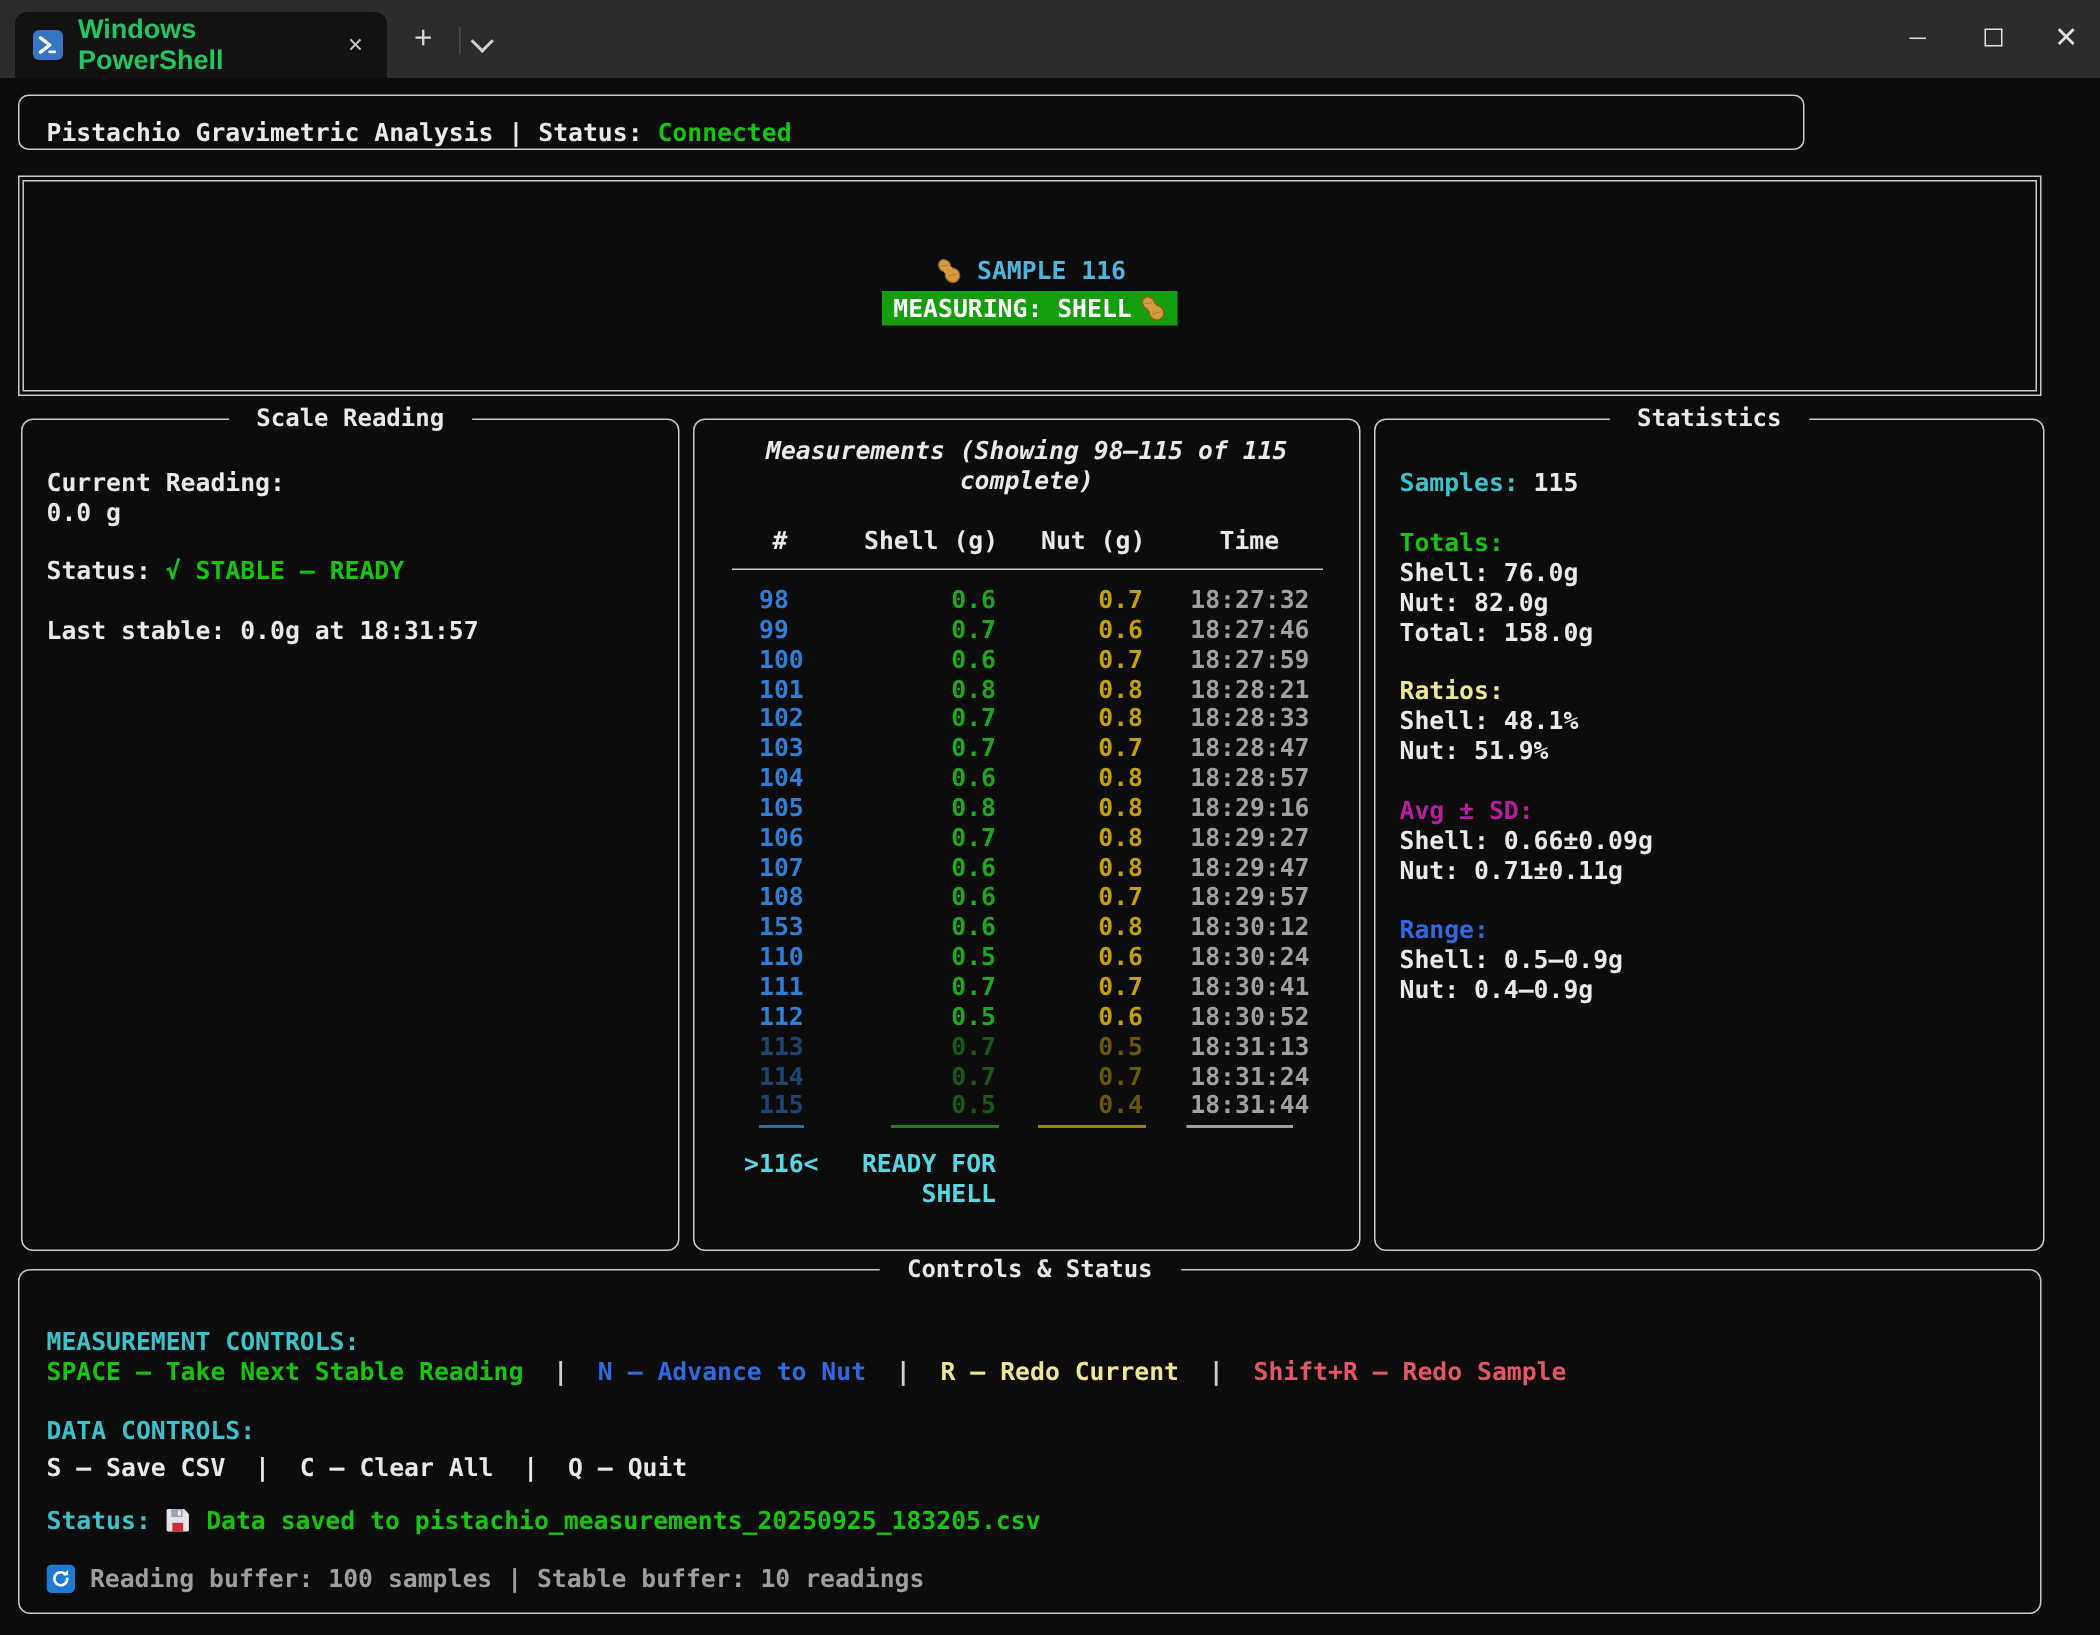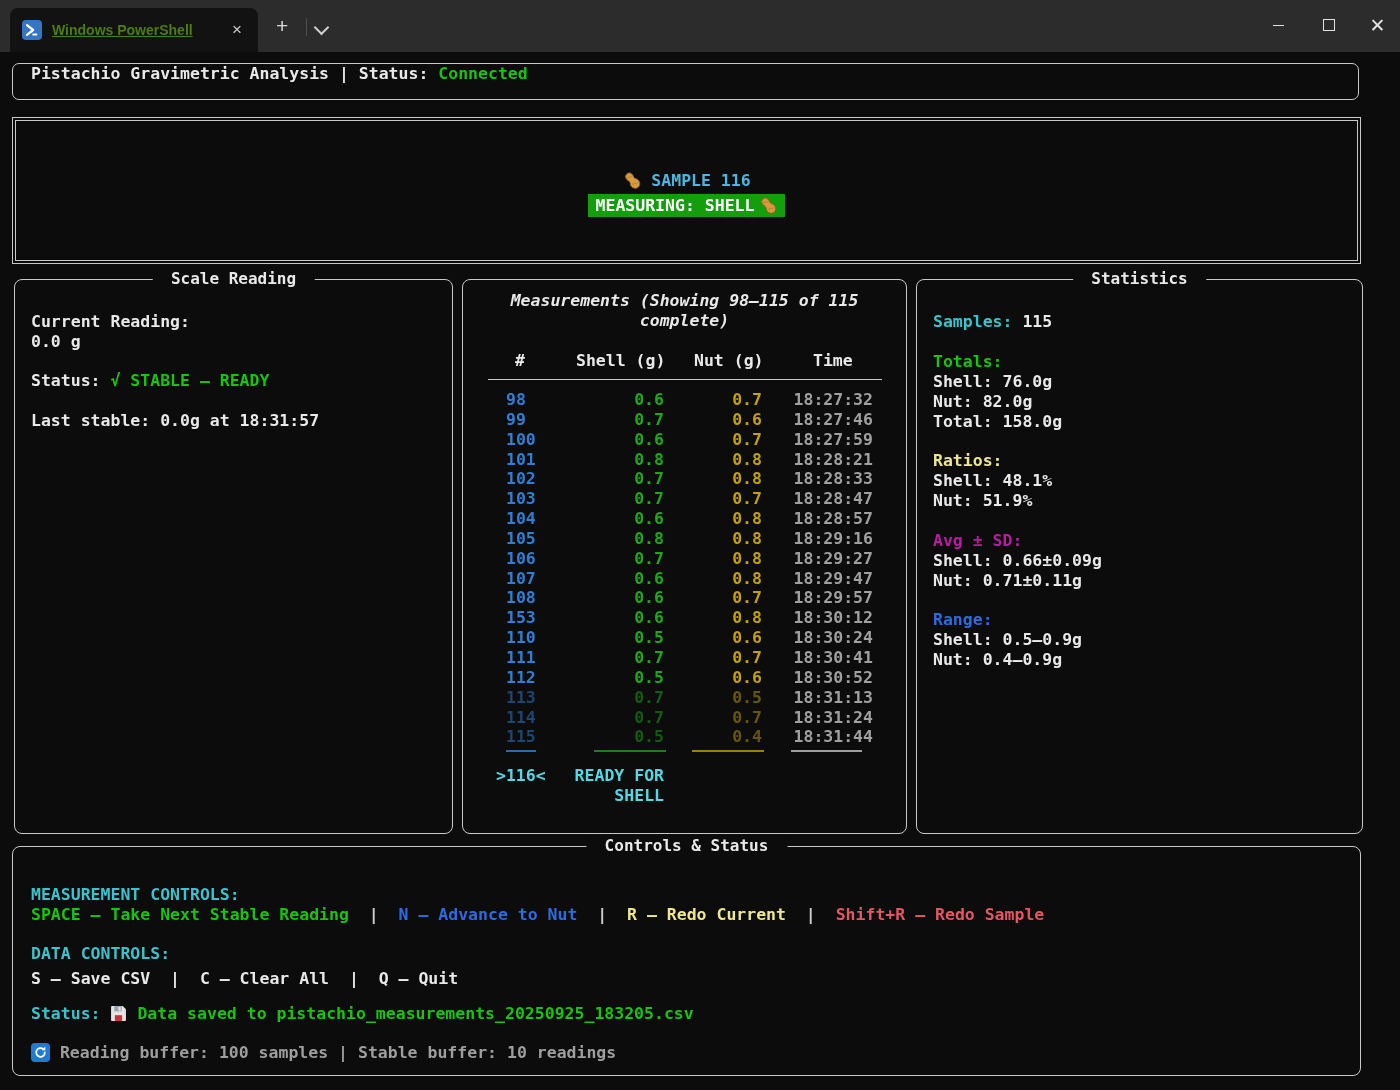--- a/index.html
+++ b/index.html
@@ -4,40 +4,40 @@
 <style>
   html,body{margin:0;padding:0;background:#000;}
   #window{position:relative;width:1400px;height:1090px;background:#0c0c0c;overflow:hidden;
           font-family:"DejaVu Sans Mono","Liberation Mono",monospace;}
   .abs{position:absolute;}
   
   #titlebar{left:0;top:0;width:1400px;height:52px;background:#2c2c2c;}
   #tab{left:10px;top:8px;width:248px;height:44px;background:#121212;border-radius:8px 8px 0 0;
        display:flex;align-items:center;font-family:"Liberation Sans",sans-serif;}
   #tab .ticon{margin-left:12px;width:20px;height:20px;flex:0 0 auto;}
-  #tab .ttitle{margin-left:10px;color:#4d7c0f;font-size:14px;font-weight:bold;flex:1;text-decoration:underline;}
+  #tab .ttitle{margin-left:10px;color:#22c55e;font-size:18px;font-weight:bold;flex:1;}
   #tab .tclose{margin-right:10px;color:#cccccc;font-size:17px;width:22px;text-align:center;cursor:default;}
   .tbtn{color:#d6d6d6;font-family:"Liberation Sans",sans-serif;}
   #newtab{left:276px;top:14px;font-size:21px;font-weight:400;}
   #tabdivider{left:306px;top:18px;width:1px;height:18px;background:#4d4d4d;}
   #tabchev{left:316px;top:22px;width:9px;height:9px;border-right:2px solid #cfcfcf;border-bottom:2px solid #cfcfcf;transform:rotate(45deg);}
   .winbtn{top:0;width:45px;height:50px;display:flex;align-items:center;justify-content:center;}
   #btn-min{left:1256px;} #btn-max{left:1306px;} #btn-close{left:1355px;}
   #btn-min .g{width:11px;height:1px;background:#e2e2e2;}
   #btn-max .g{width:10px;height:10px;border:1px solid #e2e2e2;}
   #btn-close .g{color:#e2e2e2;font-size:19px;font-family:"DejaVu Sans",sans-serif;line-height:1;}
   
   .t{font-size:16.5px;font-weight:bold;line-height:19.85px;white-space:pre;color:#e9e9e9;} .c-gray{color:#9e9e9e;}
   .c-cyanlab{color:#3cc2cc;} .c-cyanbr{color:#56d8e4;} .c-bancyan{color:#4db5e2;}
   .c-green{color:#17c50e;} .c-ylw{color:#eee78f;} .c-red{color:#e35763;}
   .c-mag{color:#b81da1;} .c-rblue{color:#2f6be0;}
   .sep{color:#cfcfcf;}
   
   .box{border:1px solid #c9c9c9;border-radius:7px;}
-  #header-box{left:12px;top:63px;width:1347px;height:37px;display:flex;align-items:flex-start;padding-left:18px;box-sizing:border-box;}
+  #header-box{left:12px;top:63px;width:1191px;height:37px;display:flex;align-items:flex-end;padding-left:18px;box-sizing:border-box;}
   #banner-box{left:12px;top:117px;width:1341px;height:139px;border:4px double #c9c9c9;}
   #banner-inner{left:0;top:49px;width:100%;display:flex;flex-direction:column;align-items:center;}
   .banner-line1{display:flex;align-items:center;gap:8px;text-align:center;}
   #measuring-bar{margin-top:3px;background:#149e0d;padding:1px 6px 1px 8px;display:flex;align-items:center;gap:4px;}
   #measuring-bar .t{color:#ffffff;}
   .panel{border:1px solid #c9c9c9;border-radius:8px;}
   .ptitle{position:absolute;top:-11px;left:50%;transform:translateX(-50%);background:#0c0c0c;
           padding:0 9px;font-size:16px;font-weight:bold;color:#e9e9e9;white-space:pre;}
   #scale-panel{left:14px;top:279px;width:437px;height:553px;}
   #meas-panel{left:462px;top:279px;width:443px;height:553px;}

